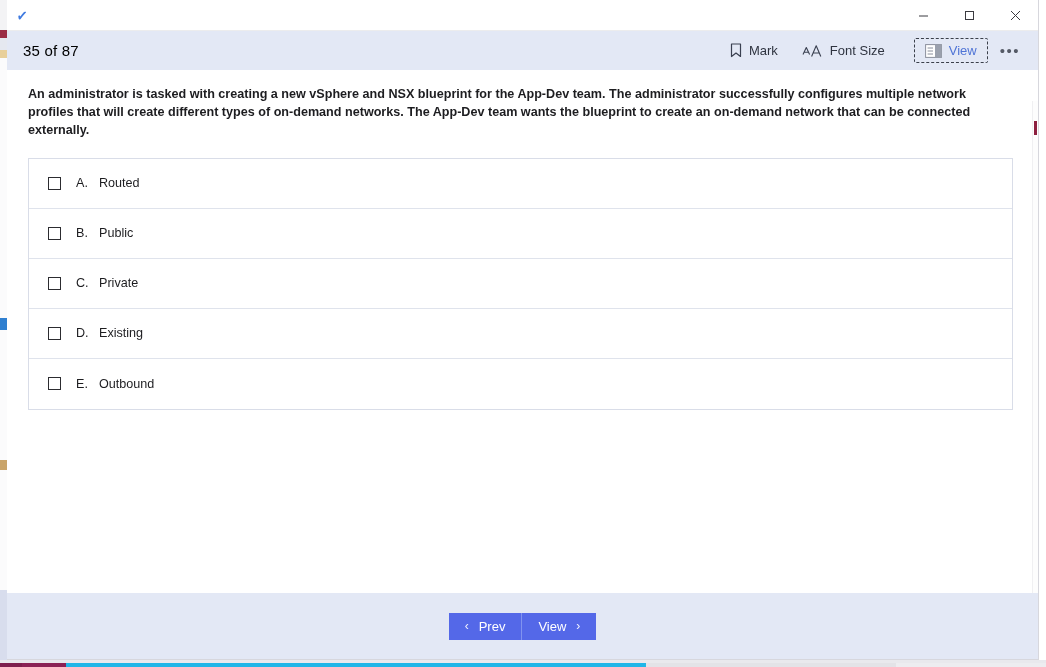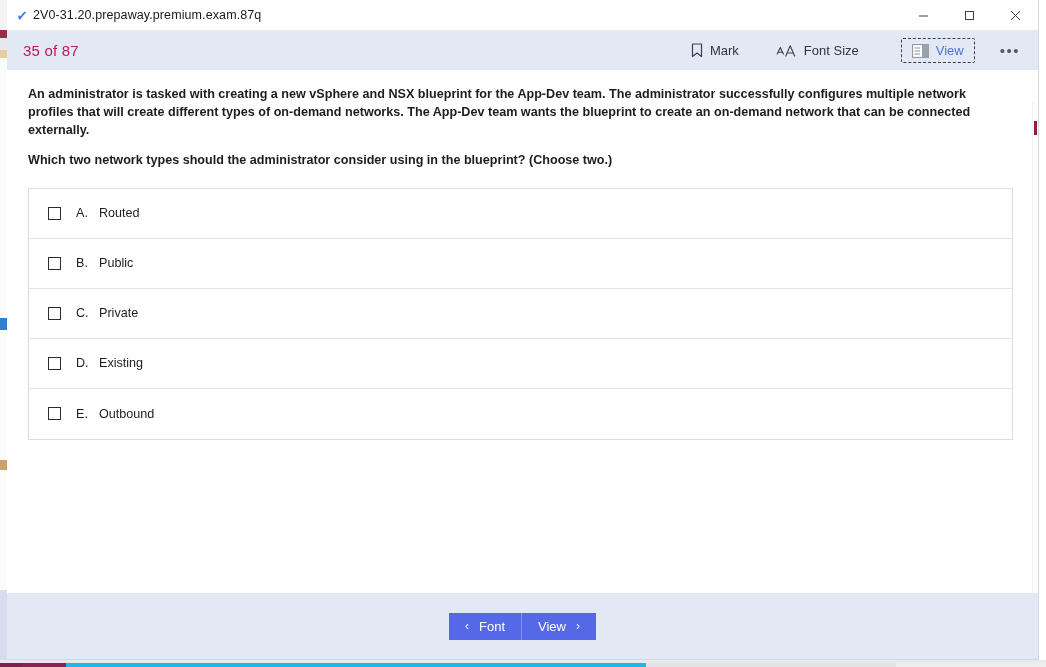--- a/index.html
+++ b/index.html
@@ -61,23 +61,23 @@
   .win-btn svg { display: block; }
 
   
   .toolbar {
     height: 39px; flex: 0 0 39px;
     background: #e3e8f5;
     display: flex; align-items: center;
     padding: 0 8px 0 16px;
   }
   .qcount {
-    font-size: 15px; color: #be185d; letter-spacing: 0.2px;
-  }
-  .tools { margin-left: auto; display: flex; align-items: center; gap: 15px; justify-content: center; }
+    font-size: 15px; color: #000000; letter-spacing: 0.2px;
+  }
+  .tools { margin-left: auto; display: flex; align-items: center; gap: 2px; justify-content: center; }
   .tool {
     display: flex; align-items: center; gap: 7px;
     padding: 5px 11px; border-radius: 2px;
     font-size: 13px; color: #2f3440; white-space: nowrap;
   }
   .tool.focused {
     outline: 1px dashed #3a3f4a; outline-offset: -1px;
     color: #4f74d6;
     margin-left: 16px;
   }
@@ -170,21 +170,20 @@
   <div class="seg" style="left:646px;width:250px;background:#e3e3e7"></div>
   <div class="seg" style="left:896px;width:150px;background:#ededf0"></div>
 </div>
 
 <div id="window">
 
   <div class="titlebar">
     <div class="app-icon">
       <span class="check-glyph">✓</span>
     </div>
-    <div class="title-text">2V0-31.20.prepaway.premium.exam.87q</div>
     <div class="win-controls">
       <div class="win-btn">
         <svg width="11" height="11" viewBox="0 0 11 11">
             <line x1="1" y1="6" x2="10" y2="6" stroke="currentColor" stroke-width="1"></line>
           </svg>
       </div>
       <div class="win-btn">
         <svg width="11" height="11" viewBox="0 0 11 11">
             <rect x="1.5" y="1.5" width="8" height="8" fill="none" stroke="currentColor" stroke-width="1"></rect>
           </svg>
@@ -236,21 +235,20 @@
         <span>View</span>
       </div>
 
       <div class="tool dots">•••</div>
     </div>
   </div>
 
   <div class="content">
     <div class="qtext">
       <div class="stem">An administrator is tasked with creating a new vSphere and NSX blueprint for the App-Dev team. The administrator successfully configures multiple network profiles that will create different types of on-demand networks. The App-Dev team wants the blueprint to create an on-demand network that can be connected externally.</div>
-      <div class="qprompt">Which two network types should the administrator consider using in the blueprint? (Choose two.)</div>
     </div>
 
     <div class="options">
 
       <div class="option">
         <span class="cbox"></span>
         <span class="olabel">
           <span class="oletter">A.</span>
           <span>Routed</span>
         </span>
@@ -292,21 +290,21 @@
 
     <div id="right-edge">
       <div class="mark" style="top:20px;"></div>
     </div>
   </div>
 
   <div class="footer">
     <div class="navgroup">
       <button class="navbtn prev">
         <span class="chev">‹</span>
-        <span>Font</span>
+        <span>Prev</span>
       </button>
       <button class="navbtn next">
         <span>View</span>
         <span class="chev">›</span>
       </button>
     </div>
   </div>
 
 </div>
 

